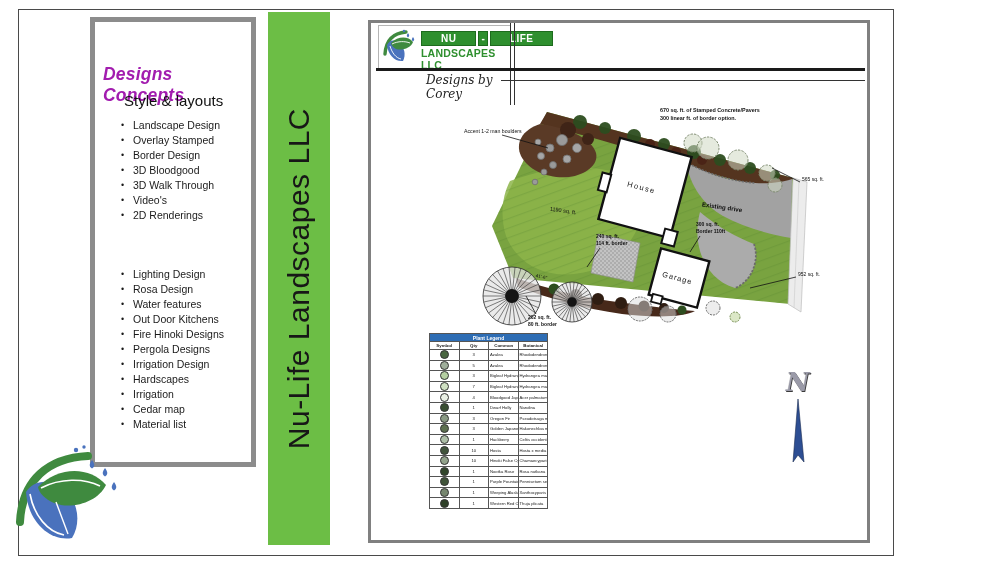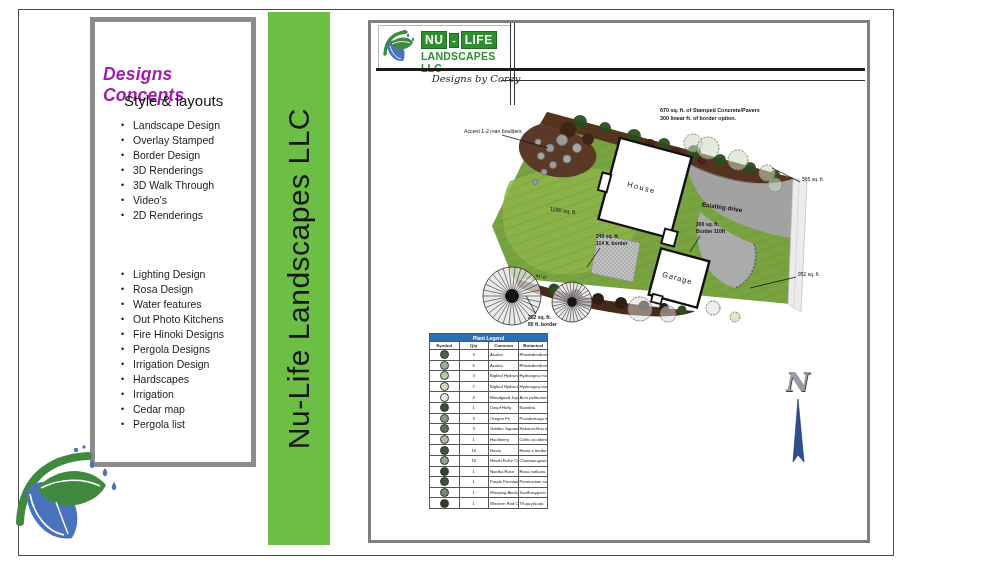--- a/index.html
+++ b/index.html
@@ -25,31 +25,31 @@
   .banner-text{writing-mode:vertical-rl;transform:rotate(180deg);font-size:30px;
                color:#171717;letter-spacing:.5px;white-space:nowrap;}
   
   .right-panel{position:absolute;left:368px;top:20px;width:502px;height:523px;
                border:3px solid #808080;background:#fff;box-sizing:border-box;}
   .logo-box{position:absolute;left:7px;top:2px;width:131px;height:42px;
             border:1px solid #b5b5b5;background:#fff;}
   .logo-leaf{position:absolute;left:2px;top:2px;}
   .logo-text{position:absolute;left:42px;top:5px;width:86px;}
   .logo-row{display:flex;gap:2px;align-items:center;}
-  .logo-block{background:#2e8f2e;color:#fff;font-weight:bold;font-size:12px;
-              padding:1px 3px;letter-spacing:.5px;border:1px solid #1d6b1d;}
+  .logo-block{background:#2e8f2e;color:#fff;font-weight:bold;font-size:10px;
+              padding:1px 19px;letter-spacing:.5px;border:1px solid #1d6b1d;}
   .logo-dash{background:#2e8f2e;color:#fff;font-weight:bold;font-size:10px;
              padding:1px 2px;border:1px solid #1d6b1d;}
   .logo-sub{color:#2e8f2e;font-weight:bold;font-size:10.5px;margin-top:1px;letter-spacing:.2px;}
   .rule-thick{position:absolute;left:5px;top:45px;width:489px;height:3px;background:#1a1a1a;}
   .rule-thin{position:absolute;left:130px;top:57px;width:364px;height:1px;background:#333;}
   .vline-a{position:absolute;left:139px;top:0;width:1px;height:82px;background:#333;}
   .vline-b{position:absolute;left:143px;top:0;width:1px;height:82px;background:#333;}
-  .tagline{position:absolute;left:55px;top:50px;width:100px;text-align:center;
-           font-family:"DejaVu Serif",serif;font-style:italic;font-size:10px;color:#222;}
+  .tagline{position:absolute;left:55px;top:50px;width:100px;
+           font-family:"DejaVu Serif",serif;font-style:italic;font-size:12px;color:#222;}
   
   .plan-svg{position:absolute;left:450px;top:86px;}
   .plan-label{font-family:"Liberation Sans",sans-serif;fill:#111;}
   .radial-tree line{stroke:#2b2b2b;stroke-width:.6;}
   .radial-tree .tree-outline{fill:none;stroke:#2b2b2b;stroke-width:.8;}
   .radial-tree .tree-fill{fill:#e3e3e3;opacity:.75;}
   .radial-tree .tree-center{fill:#141414;}
   
   .legend{position:absolute;left:429px;top:333px;width:119px;border:1.5px solid #444;
           background:#fff;border-collapse:collapse;table-layout:fixed;}
@@ -90,21 +90,21 @@
         <div class="bullet-item">
           <span class="bullet">•</span>
           <span class="bullet-text">Overlay Stamped</span>
         </div>
         <div class="bullet-item">
           <span class="bullet">•</span>
           <span class="bullet-text">Border  Design</span>
         </div>
         <div class="bullet-item">
           <span class="bullet">•</span>
-          <span class="bullet-text">3D Renderings</span>
+          <span class="bullet-text">3D Bloodgood</span>
         </div>
         <div class="bullet-item">
           <span class="bullet">•</span>
           <span class="bullet-text">3D Walk Through</span>
         </div>
         <div class="bullet-item">
           <span class="bullet">•</span>
           <span class="bullet-text">Video's</span>
         </div>
         <div class="bullet-item">
@@ -120,21 +120,21 @@
         <div class="bullet-item">
           <span class="bullet">•</span>
           <span class="bullet-text">Rosa Design</span>
         </div>
         <div class="bullet-item">
           <span class="bullet">•</span>
           <span class="bullet-text">Water features</span>
         </div>
         <div class="bullet-item">
           <span class="bullet">•</span>
-          <span class="bullet-text">Out Photo Kitchens</span>
+          <span class="bullet-text">Out Door Kitchens</span>
         </div>
         <div class="bullet-item">
           <span class="bullet">•</span>
           <span class="bullet-text">Fire Hinoki Designs</span>
         </div>
         <div class="bullet-item">
           <span class="bullet">•</span>
           <span class="bullet-text">Pergola Designs</span>
         </div>
         <div class="bullet-item">
@@ -148,21 +148,21 @@
         <div class="bullet-item">
           <span class="bullet">•</span>
           <span class="bullet-text">Irrigation</span>
         </div>
         <div class="bullet-item">
           <span class="bullet">•</span>
           <span class="bullet-text">Cedar map</span>
         </div>
         <div class="bullet-item">
           <span class="bullet">•</span>
-          <span class="bullet-text">Pergola list</span>
+          <span class="bullet-text">Material list</span>
         </div>
       </div>
   </div>
 
   <div class="banner">
     <span class="banner-text">Nu-Life Landscapes LLC</span>
   </div>
 
   <div class="right-panel">
     <div class="logo-box">

